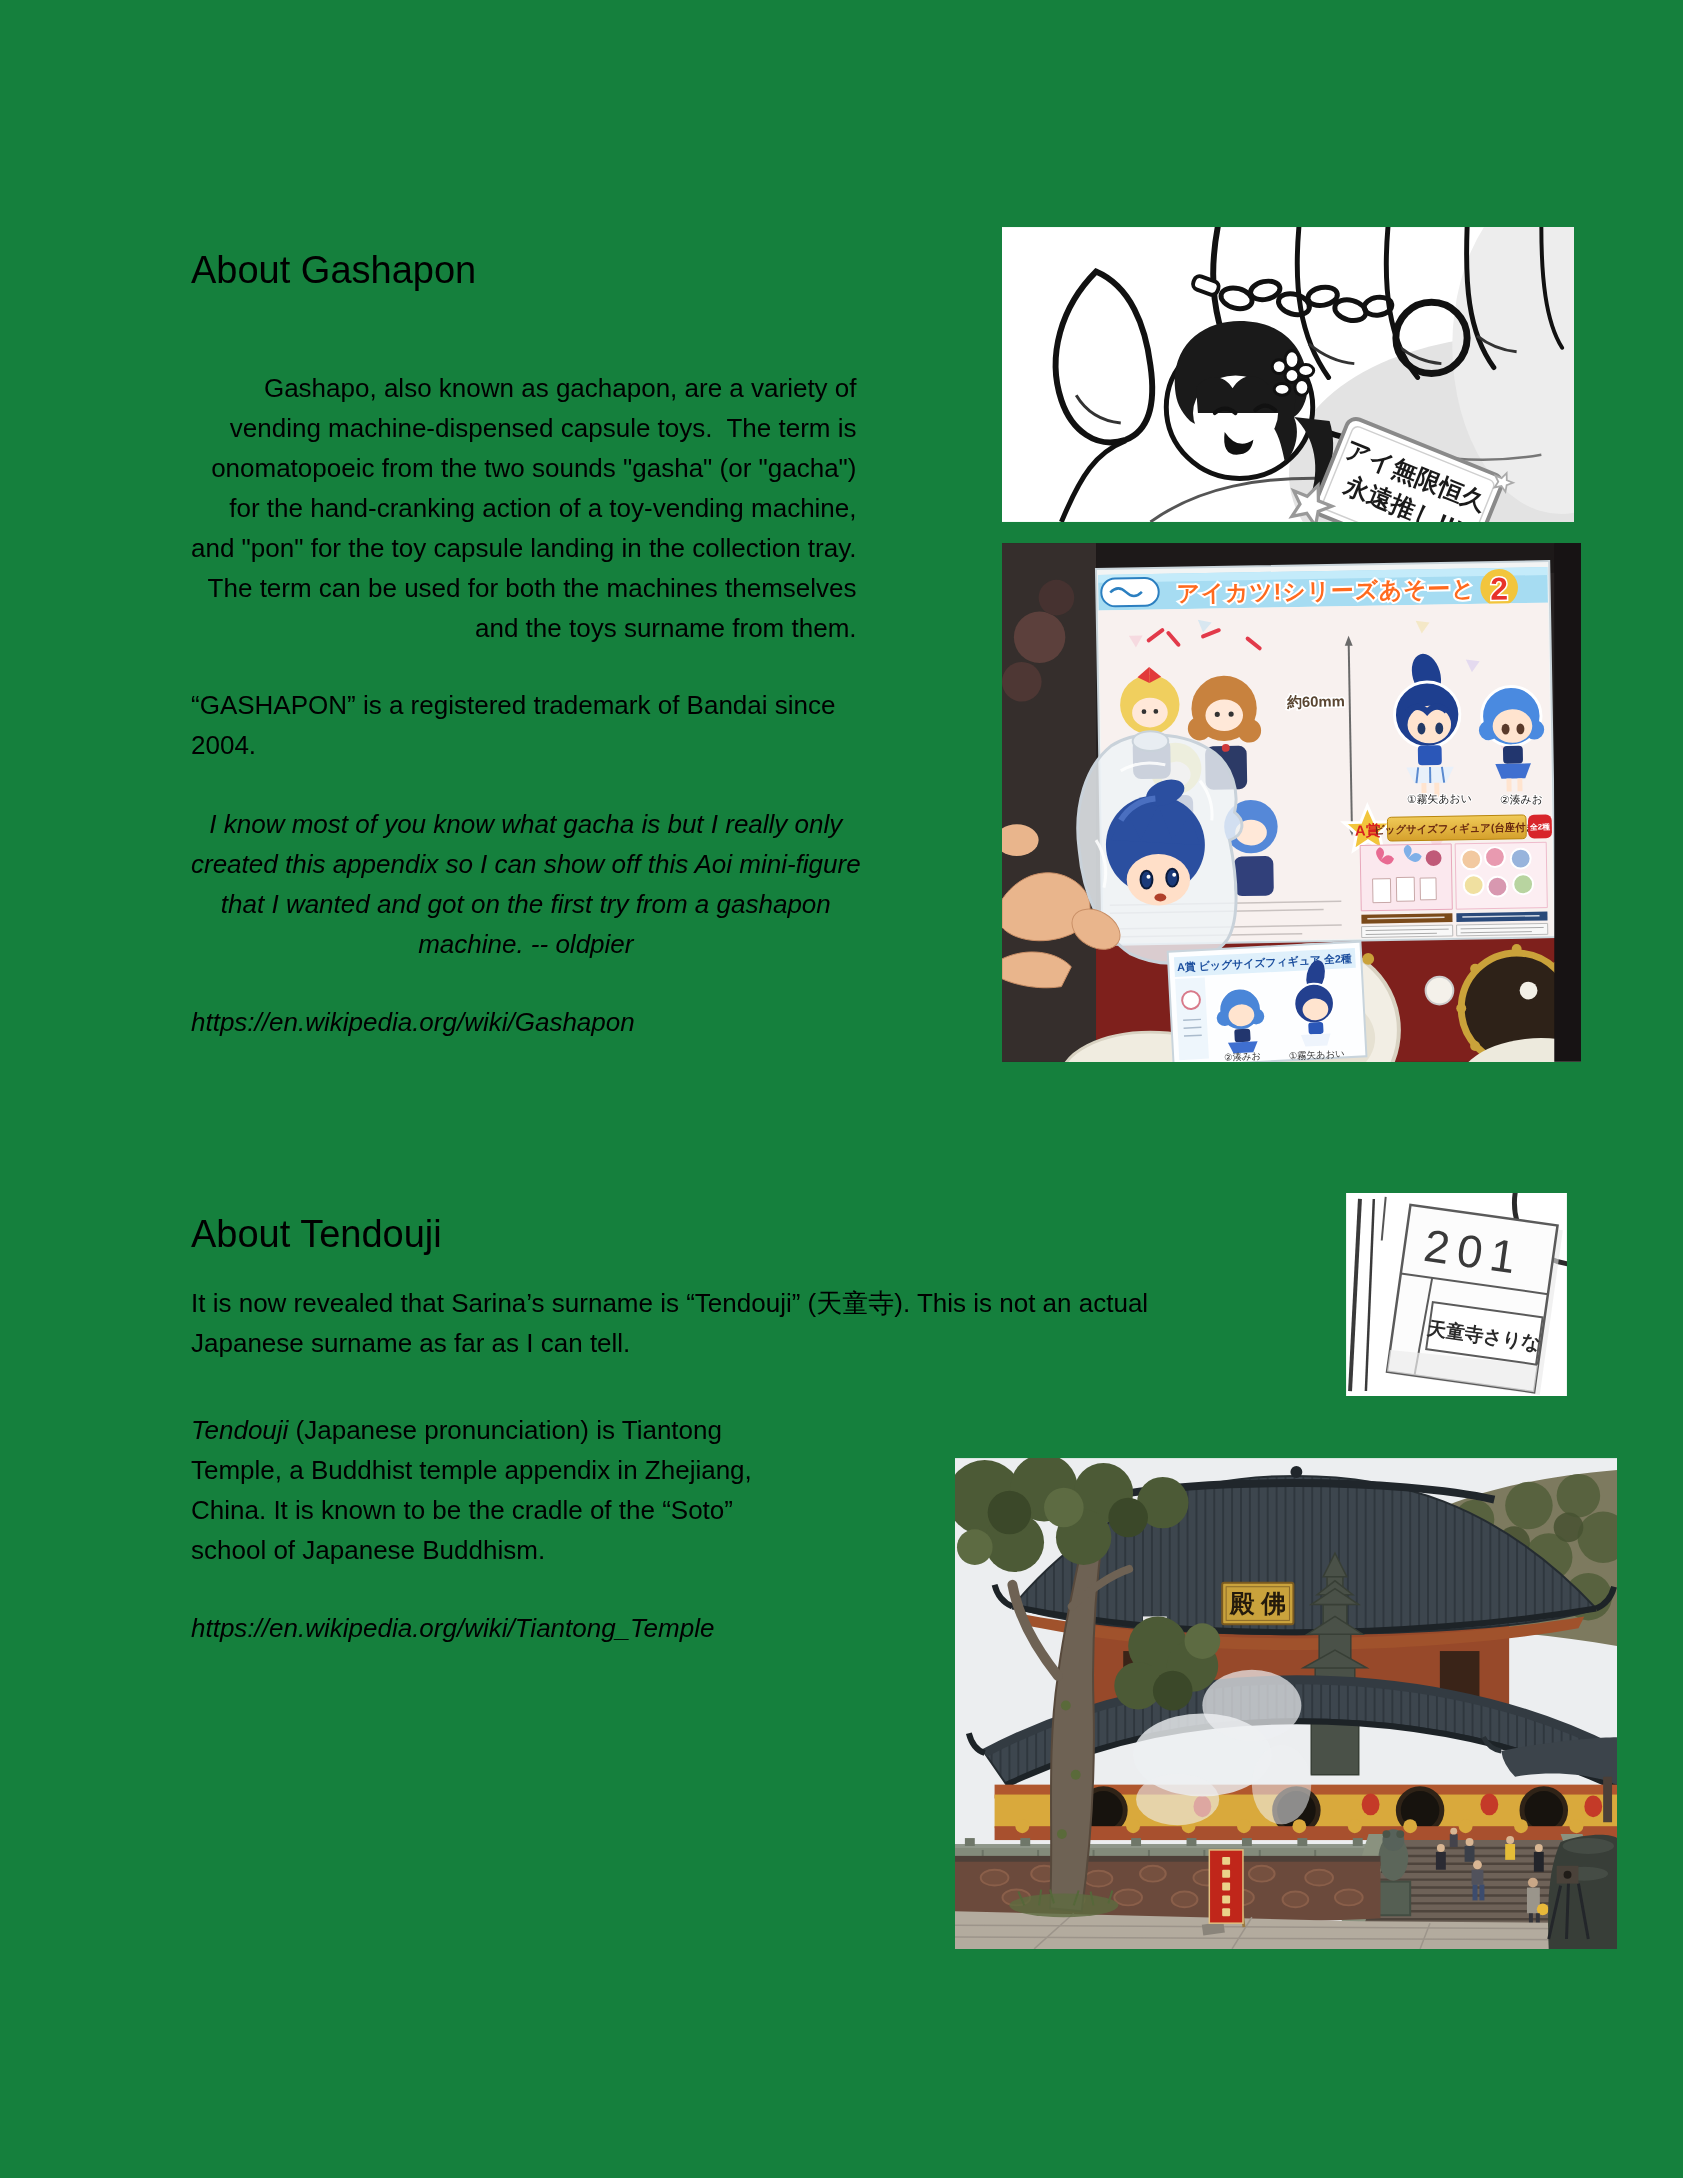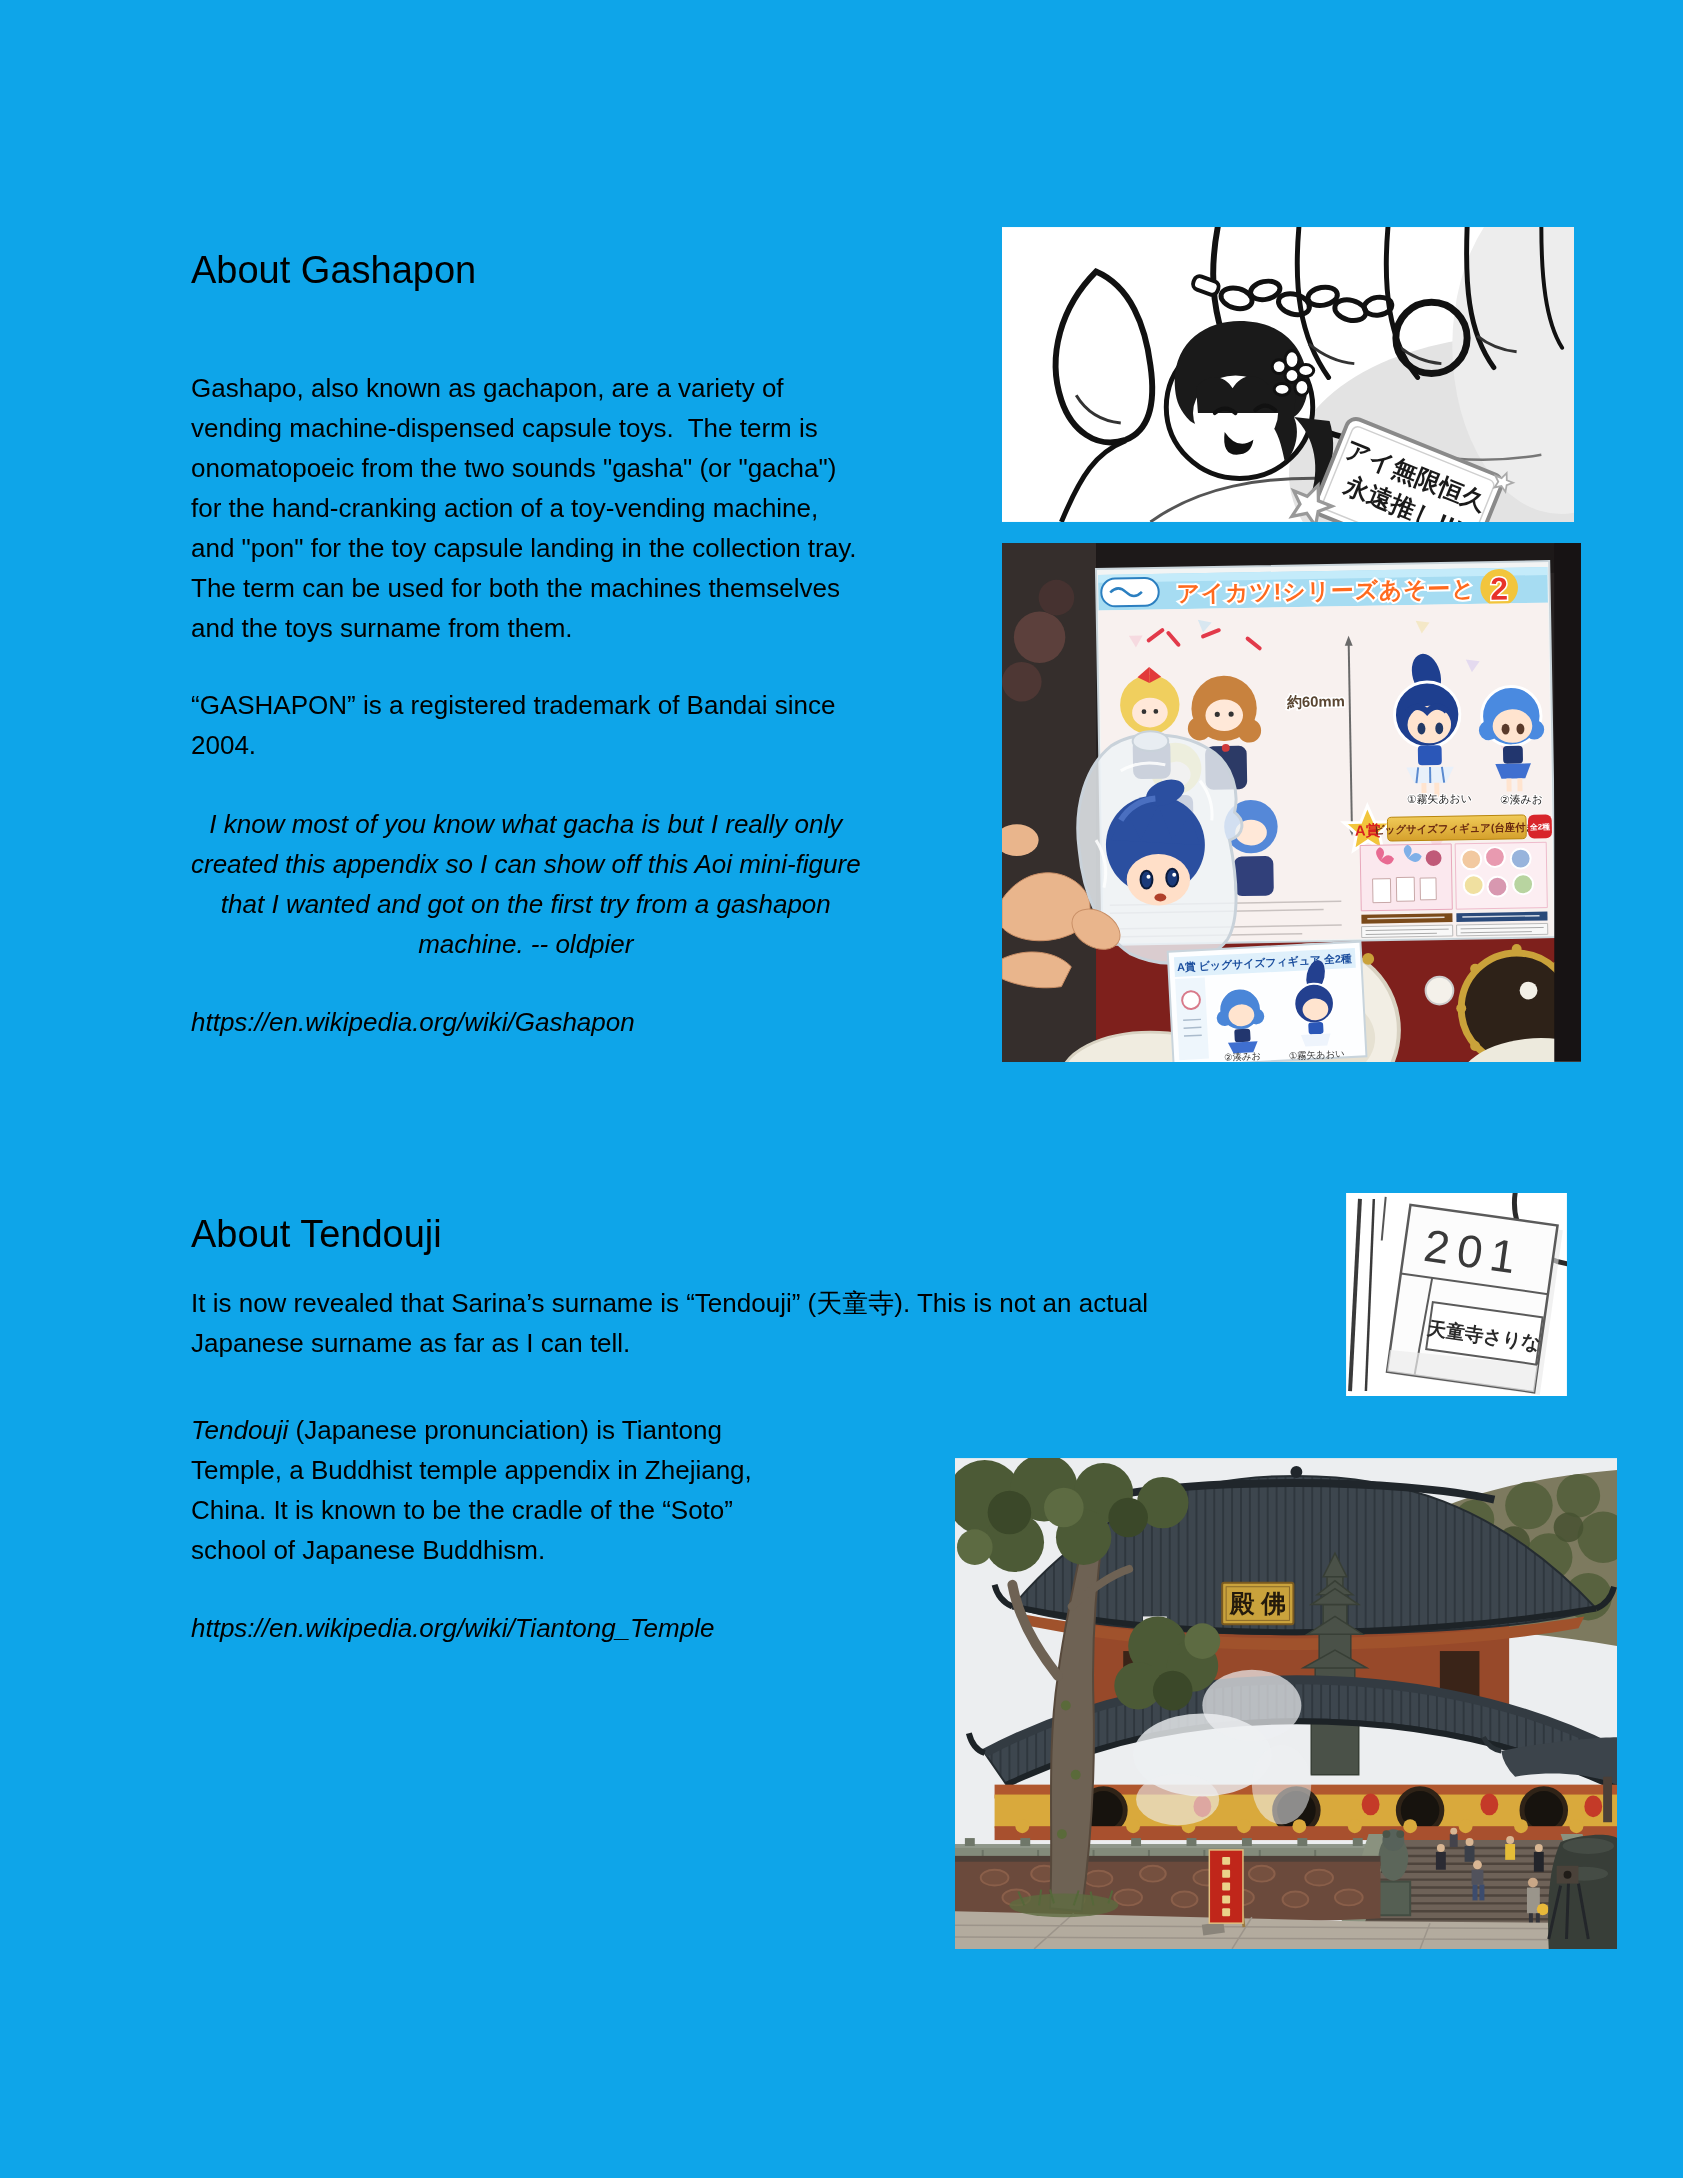--- a/index.html
+++ b/index.html
@@ -1,33 +1,33 @@
 <!DOCTYPE html>
 <html><head>
 <meta charset="utf-8">
 <style>
   html,body{margin:0;padding:0;background:#fff;}
-  .page{position:relative;width:1683px;height:2178px;background:#0ea5e9;overflow:hidden;
+  .page{position:relative;width:1683px;height:2178px;background:#15803d;overflow:hidden;
         font-family:"Liberation Sans",sans-serif;color:#000;}
   .abs{position:absolute;}
   .h{font-size:38px;line-height:48px;font-weight:400;margin:0;}
   .line{white-space:pre;font-size:26px;line-height:40px;}
   .italic{font-style:italic;text-align:center;}
   .imgbox{position:absolute;overflow:hidden;}
   svg text{font-family:"Liberation Sans","DejaVu Sans",sans-serif;}
   .outl{paint-order:stroke;stroke:#fff;}
 </style>
 </head>
 <body>
 
 <div class="page">
 
   <h1 class="abs h" style="left:191px;top:246px;">About Gashapon</h1>
 
-  <div class="abs" style="left:191px;top:368px;">
+  <div class="abs" style="left:191px;top:368px;text-align:right;">
     <div class="line">Gashapo, also known as gachapon, are a variety of</div>
     <div class="line">vending machine-dispensed capsule toys.  The term is</div>
     <div class="line">onomatopoeic from the two sounds "gasha" (or "gacha")</div>
     <div class="line">for the hand-cranking action of a toy-vending machine,</div>
     <div class="line">and "pon" for the toy capsule landing in the collection tray.</div>
     <div class="line">The term can be used for both the machines themselves</div>
     <div class="line">and the toys surname from them.</div>
   </div>
 
   <div class="abs" style="left:191px;top:685px;">

